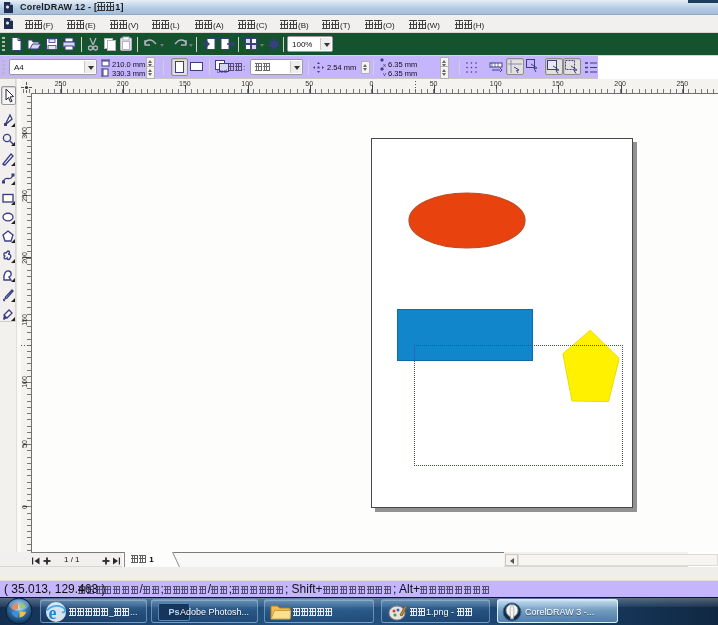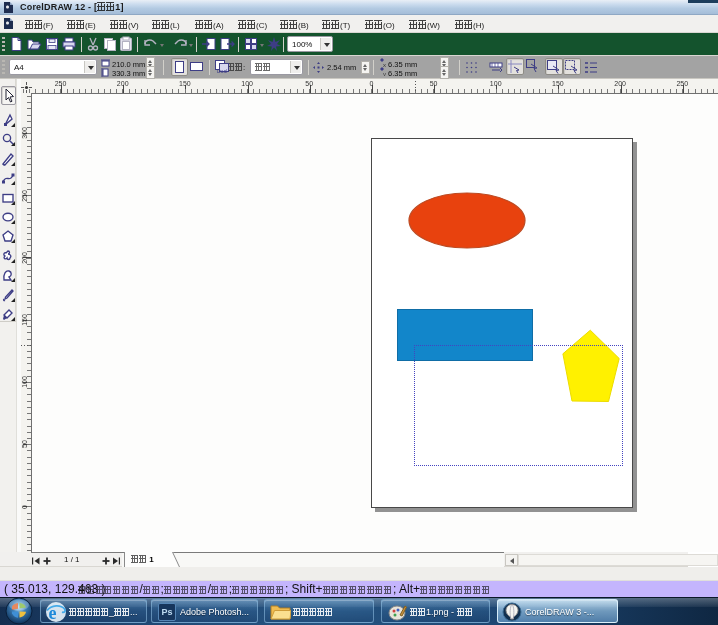--- a/index.html
+++ b/index.html
@@ -28,21 +28,21 @@
 #tcorner{left:688px;top:0;width:30px;height:3px;background:#1c3d5c}
 
 #menubar{left:0;top:15px;width:718px;height:18px;background:#f1f0ee;border-bottom:1px solid #d9d7d2}
 .mi{position:absolute;top:5px;font-size:8px;color:#1a1a1a;white-space:nowrap}
 .mi .k{opacity:.82}
 #hint .k{margin-right:1.8px}
 .lbl .k{opacity:.88}
 #title .k{opacity:.85}
 
 #toolbar{left:0;top:33px;width:718px;height:23px;background:#14532d;border-bottom:1px solid #d9d7d2}
-#propbar{left:0;top:56px;width:718px;height:23px;background:#a3a3a3;border-bottom:1px solid #c9c7c1}
+#propbar{left:0;top:56px;width:598px;height:23px;background:#c4b5fd;border-bottom:1px solid #c9c7c1}
 .grip{position:absolute;left:2px;top:4px;width:3px;height:15px;background:repeating-linear-gradient(180deg,#b9b7b2 0 2px,transparent 2px 4px)}
 .sep{position:absolute;top:4px;width:1px;height:15px;background:#d2d0ca}
 .tbtn{position:absolute;top:3px;width:16px;height:16px}
 .combo{position:absolute;background:#fff;border:1px solid #9a99a2;border-radius:2px;font-size:8px;color:#111}
 .combo .arr{position:absolute;right:1px;top:1px;bottom:1px;width:11px;background:#efeeec;border-left:1px solid #c8c7c2}
 .combo .arr:after{content:"";position:absolute;left:3px;top:5px;border:3px solid transparent;border-top:4px solid #333}
 .ptxt{position:absolute;font-size:7.5px;color:#111;white-space:nowrap}
 .spin{position:absolute;width:9px;height:13px;border:1px solid #b3b1ab;background:#f5f4f1}
 .spin:before,.spin:after{content:"";position:absolute;left:1px;border:2.5px solid transparent}
 .spin:before{top:0px;border-bottom:3px solid #666}
@@ -451,21 +451,21 @@
   </svg>
   <div class="tkb" style="left:40px;width:107px">
     <svg class="abs" style="left:4px;top:1px" width="22" height="22" viewBox="0 0 22 22">
           <circle cx="11" cy="11" r="10" fill="#eaf5fd" opacity="0.9"></circle>
           <text x="3.4" y="17.5" font-size="18" font-weight="bold" fill="#1e8ada" font-family="Liberation Serif">e</text>
           <path d="M2 9.5 C6.5 3.5 16 3.5 19.6 8 C21 10 19.5 12 17 11.2" fill="none" stroke="#45aae8" stroke-width="1.8"></path>
         </svg>
     <span class="lbl" style="left:28px;color:#fff"><span class="k s"></span><span class="k s"></span><span class="k s"></span><span class="k s"></span><span class="k s"></span>_<span class="k s"></span><span class="k s"></span>...</span>
   </div>
   <div class="tkb" style="left:151px;width:107px">
-    <span class="abs" style="left:6px;top:3px;width:18px;height:18px;background:#16355c;border:1px solid #5585b5;border-radius:2px;color:#bcd9f0;font-size:9px;font-weight:bold;text-align:center;line-height:17px">Ps</span>
+    <span class="abs" style="left:6px;top:3px;width:32px;height:18px;background:#16355c;border:1px solid #5585b5;border-radius:2px;color:#bcd9f0;font-size:9px;font-weight:bold;text-align:center;line-height:17px">Ps</span>
     <span class="lbl" style="left:28px">Adobe Photosh...</span>
   </div>
   <div class="tkb" style="left:264px;width:110px">
     <svg class="abs" style="left:5px;top:2px" width="21" height="19" viewBox="0 0 21 19">
           <path d="M1 4 L1 17 L20 17 L20 6 L9.5 6 L7.5 4 Z" fill="#f0bc50" stroke="#b08028"></path>
           <path d="M1 17 L4.5 8.5 L21 8.5 L20 17 Z" fill="#fadf90" stroke="#cf9c38"></path>
         </svg>
     <span class="lbl" style="left:28px"><span class="k s"></span><span class="k s"></span><span class="k s"></span><span class="k s"></span><span class="k s"></span></span>
   </div>
   <div class="tkb" style="left:381px;width:109px">

